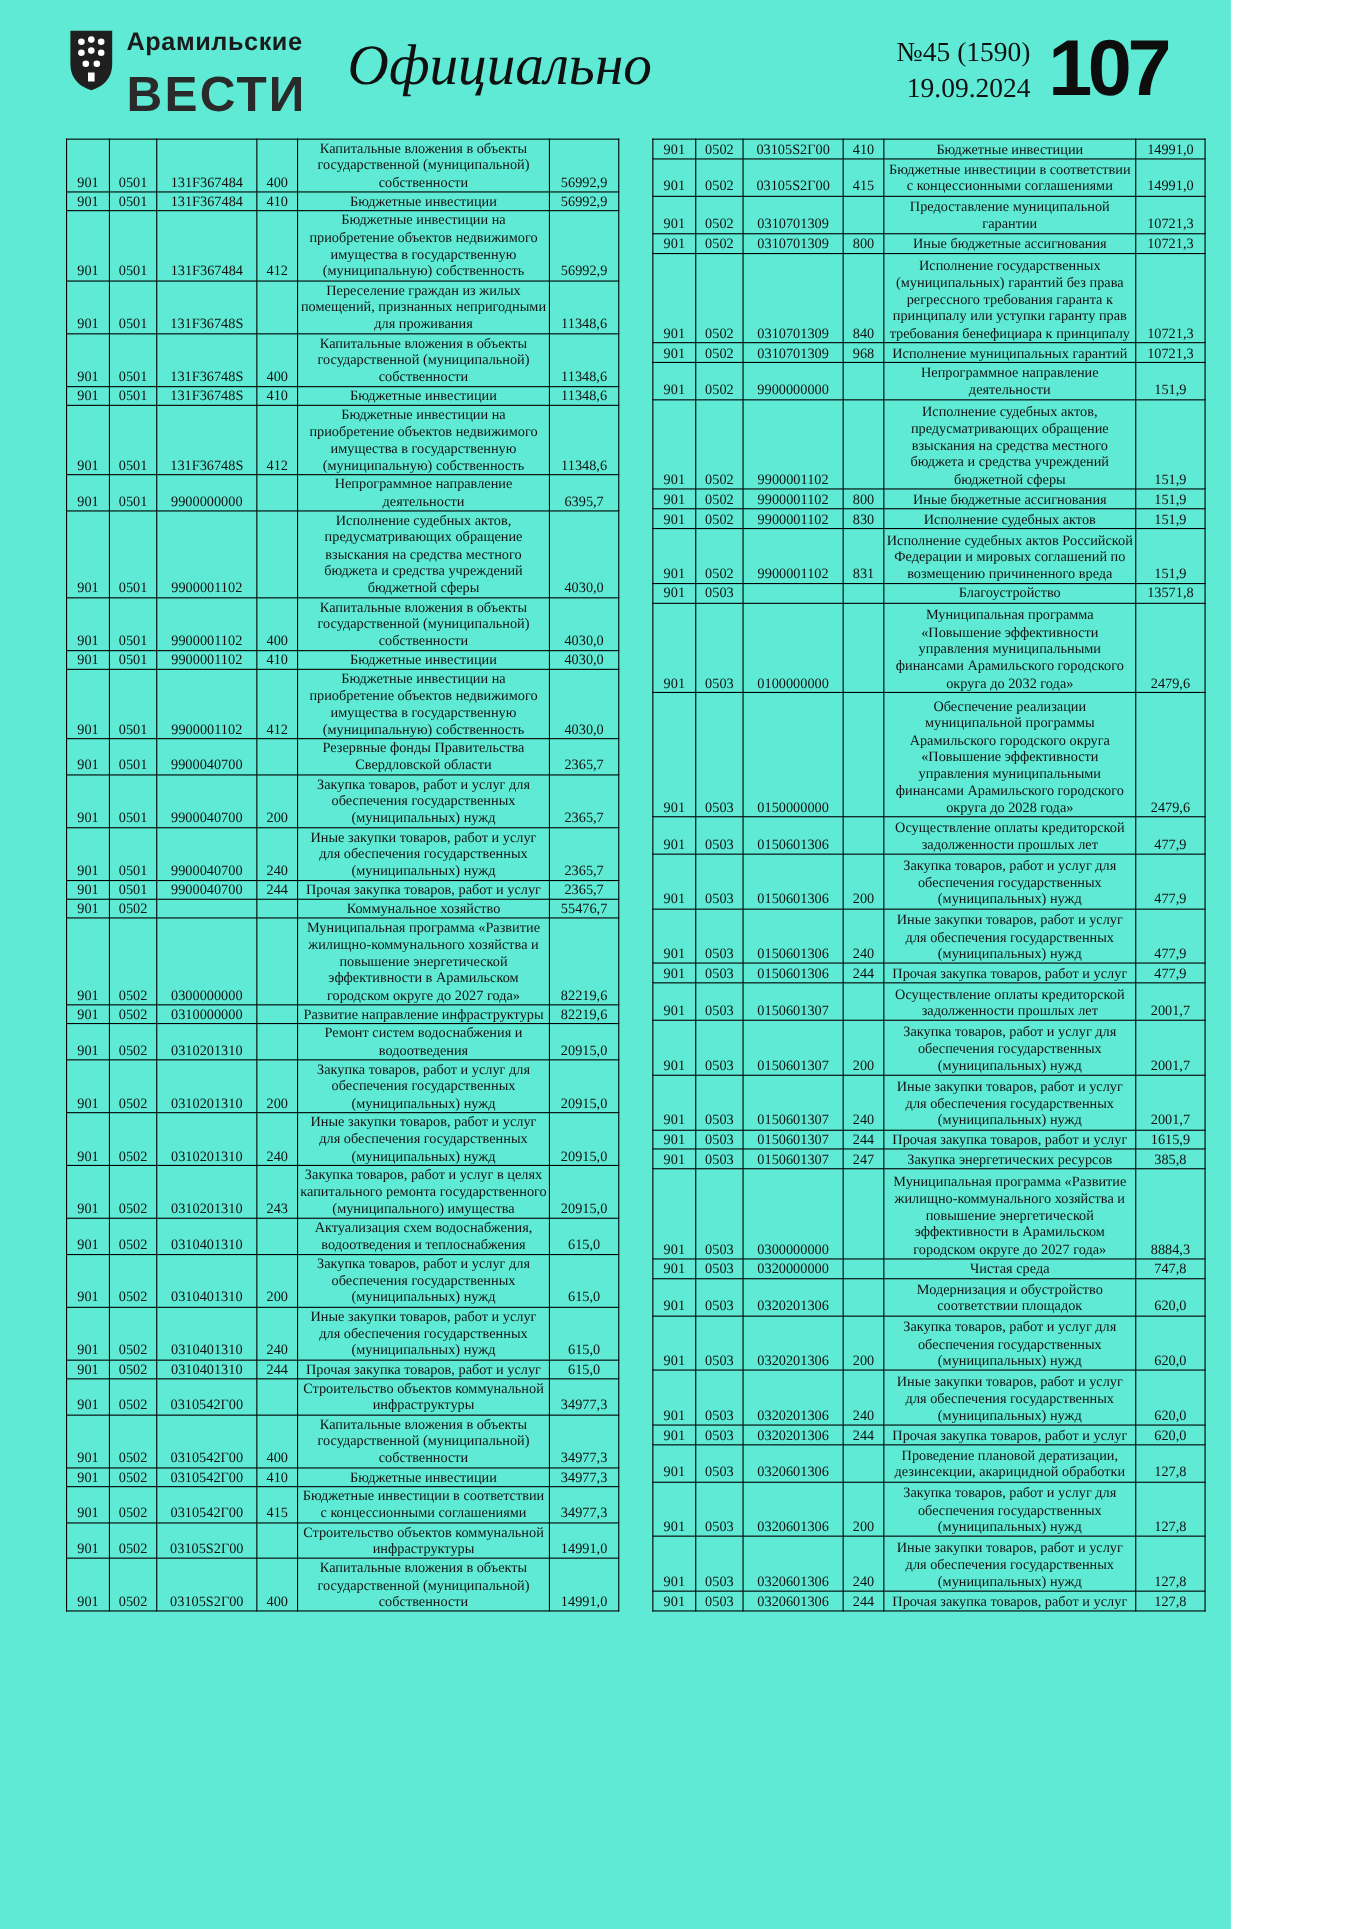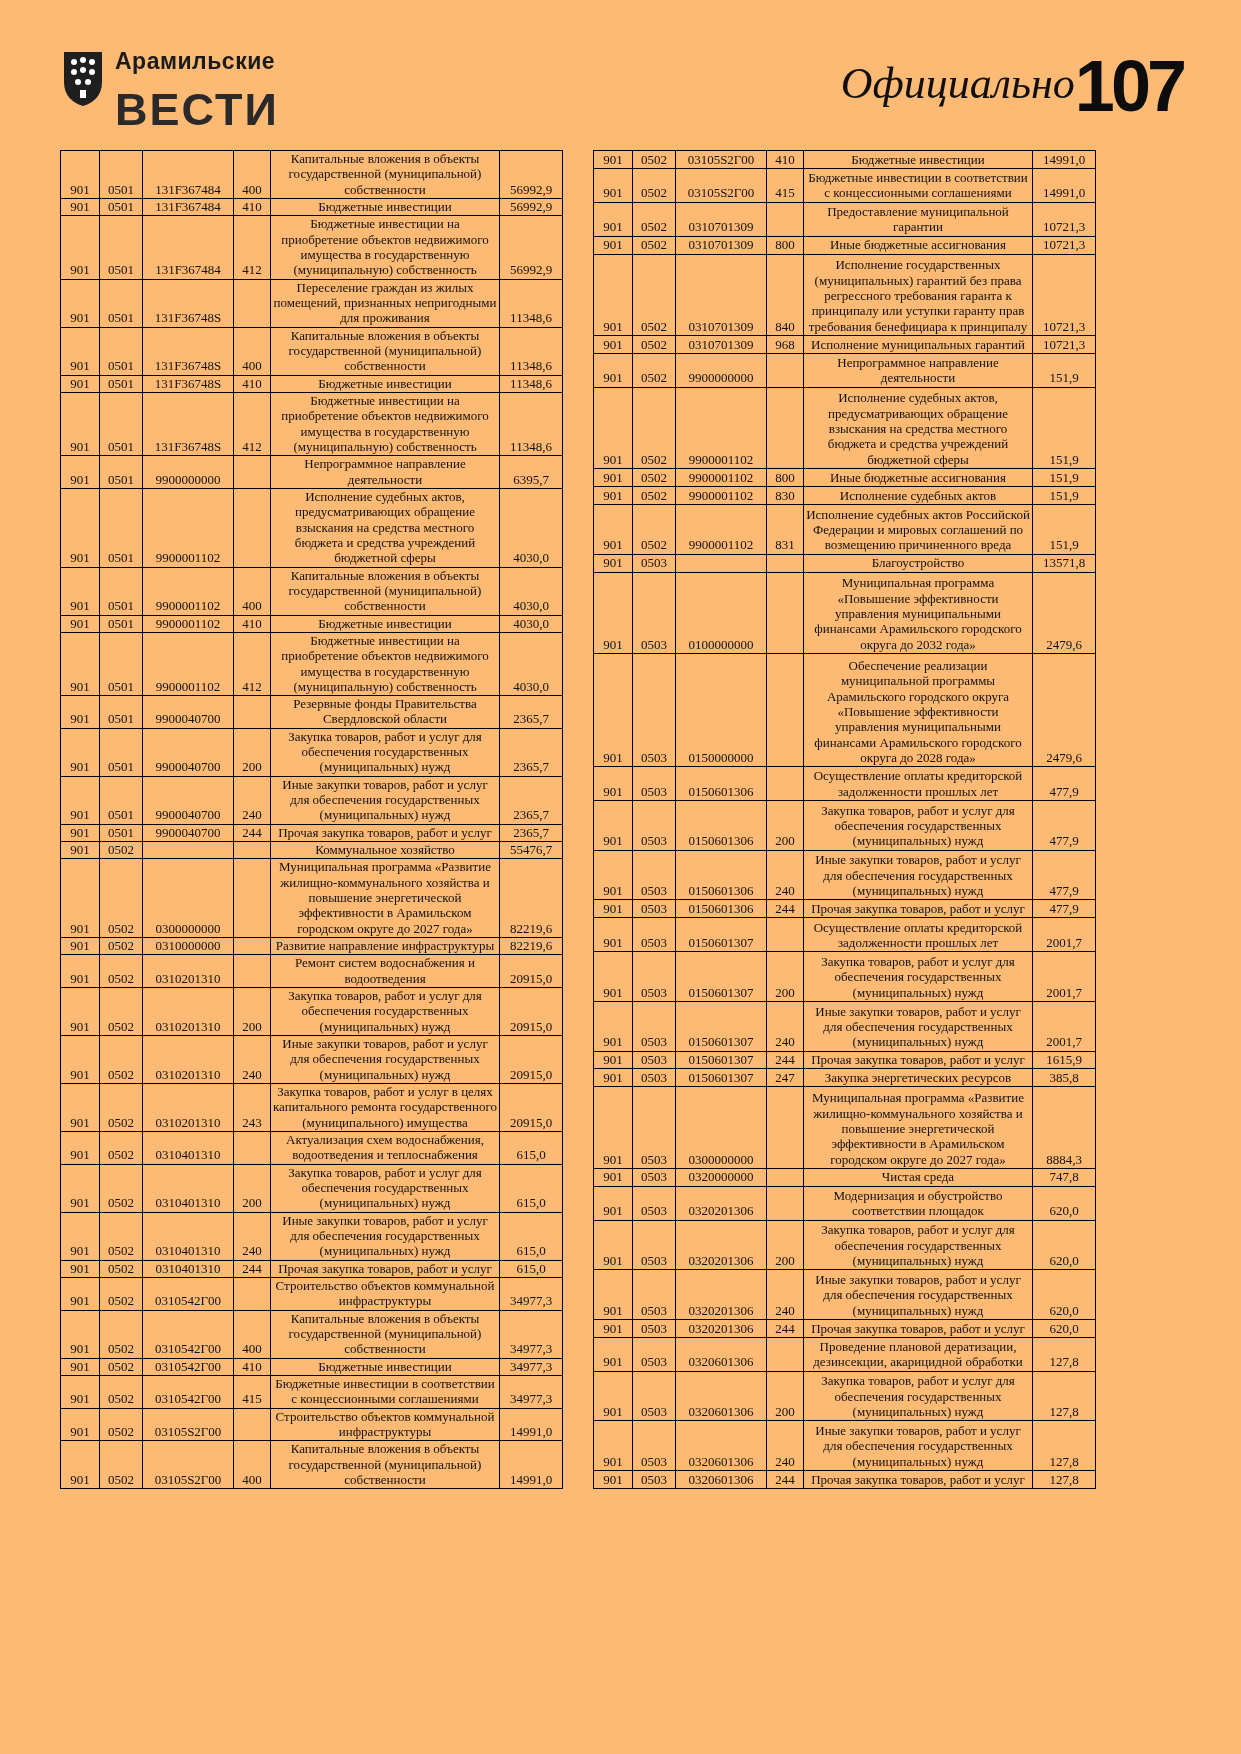--- a/index.html
+++ b/index.html
@@ -1,21 +1,21 @@
 <!DOCTYPE html>
 <html lang="ru"><head>
 <meta charset="utf-8">
 <style>
   html, body { margin: 0; padding: 0; background: #ffffff; }
   .page {
-    width: 1241px;
+    width: 1119px;
     min-height: 1754px;
     box-sizing: border-box;
-    padding: 46px 58px 40px 60px;
-    background: #fdba74;
+    padding: 22px 58px 40px 60px;
+    background: #5eead4;
     font-family: "Liberation Serif", serif;
     color: #111;
   }
 
   
   .masthead {
     display: flex;
     align-items: flex-start;
     height: 86px;
   }
@@ -38,24 +38,24 @@
   .brand-line2 {
     font-family: "Liberation Sans", sans-serif;
     font-weight: 700;
     font-size: 45px;
     letter-spacing: 2px;
     color: #2a2a2a;
     margin-top: 14px;
   }
   .section-title {
     flex: 1 1 auto;
-    text-align: right;
+    text-align: left;
     font-family: "Liberation Serif", serif;
     font-style: italic;
-    font-size: 44px;
+    font-size: 52px;
     line-height: 76px;
     color: #101010;
   }
   .issue-block {
     flex: 0 0 auto;
     text-align: right;
     font-size: 25px;
     line-height: 1.3;
     padding-top: 10px;
     margin-right: 16px;
@@ -120,20 +120,24 @@
         </svg>
       </span>
       <span class="brand-text">
         <div class="brand-line1">Арамильские</div>
         <div class="brand-line2">ВЕСТИ</div>
       </span>
     </div>
 
     <div class="section-title">Официально</div>
 
+    <div class="issue-block">
+      <div>№45 (1590)</div>
+      <div>19.09.2024</div>
+    </div>
 
     <div class="page-number">107</div>
   </header>
 
   <div class="content">
     <table class="budget">
       <tbody>
           <tr>
             <td class="col-grbs">901</td>
             <td class="col-section">0501</td>

